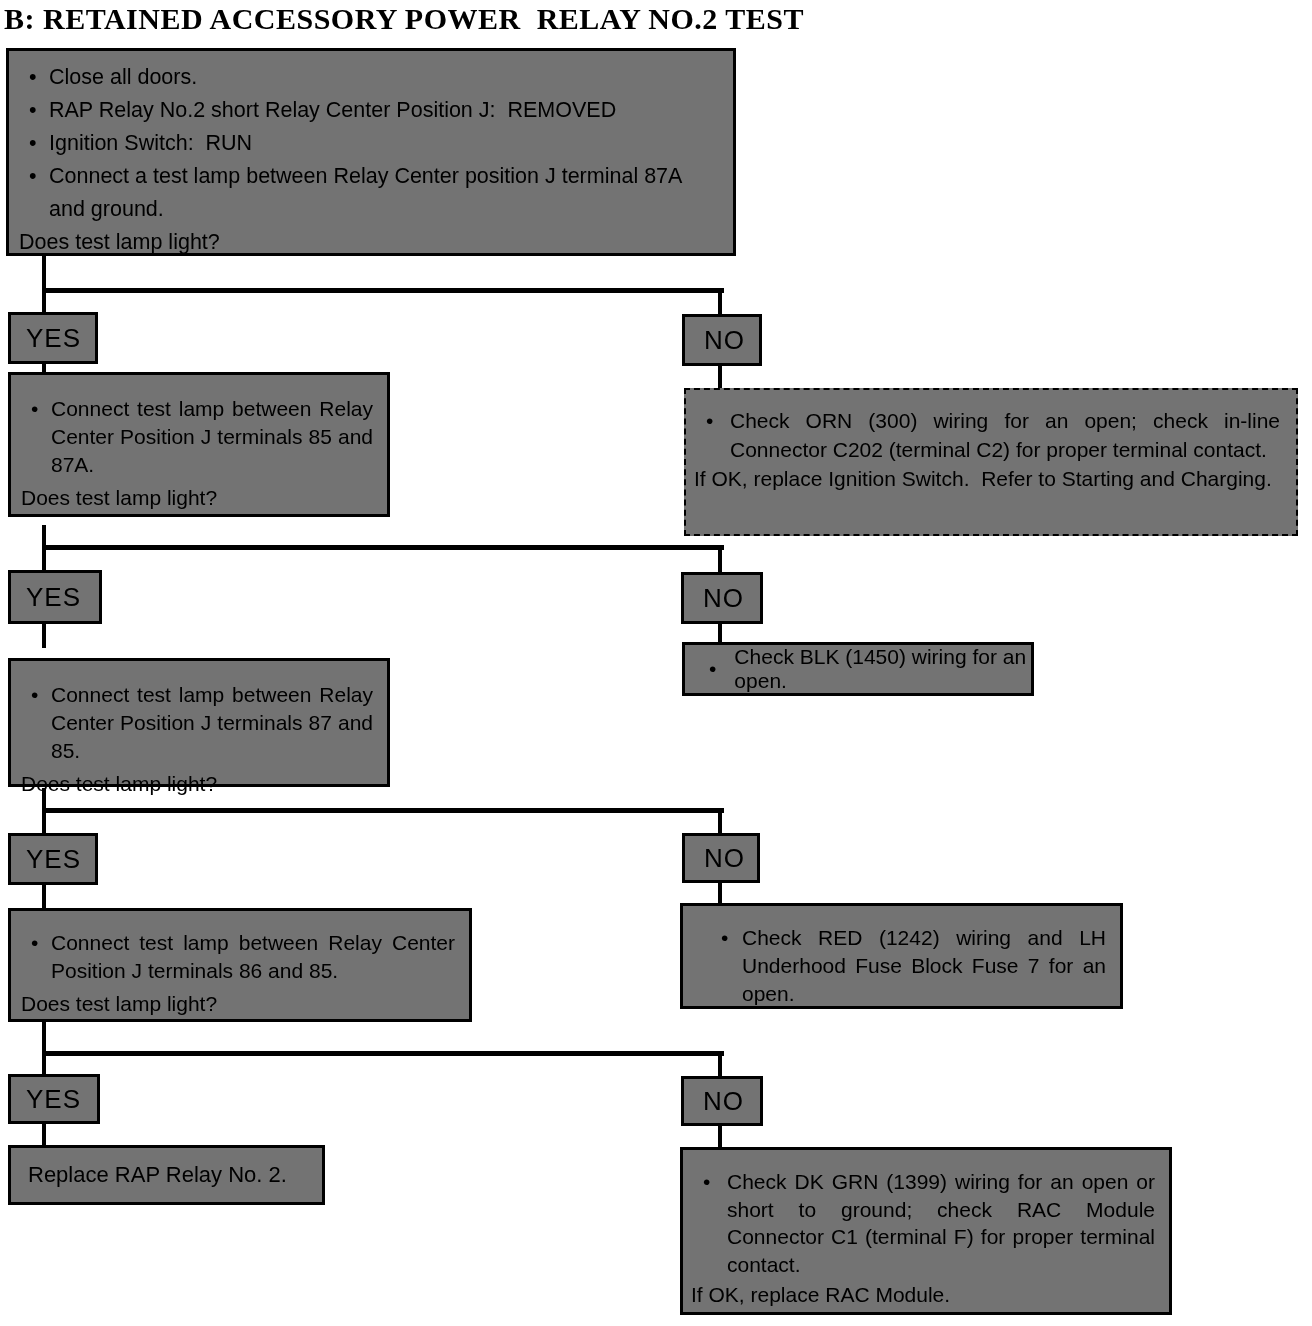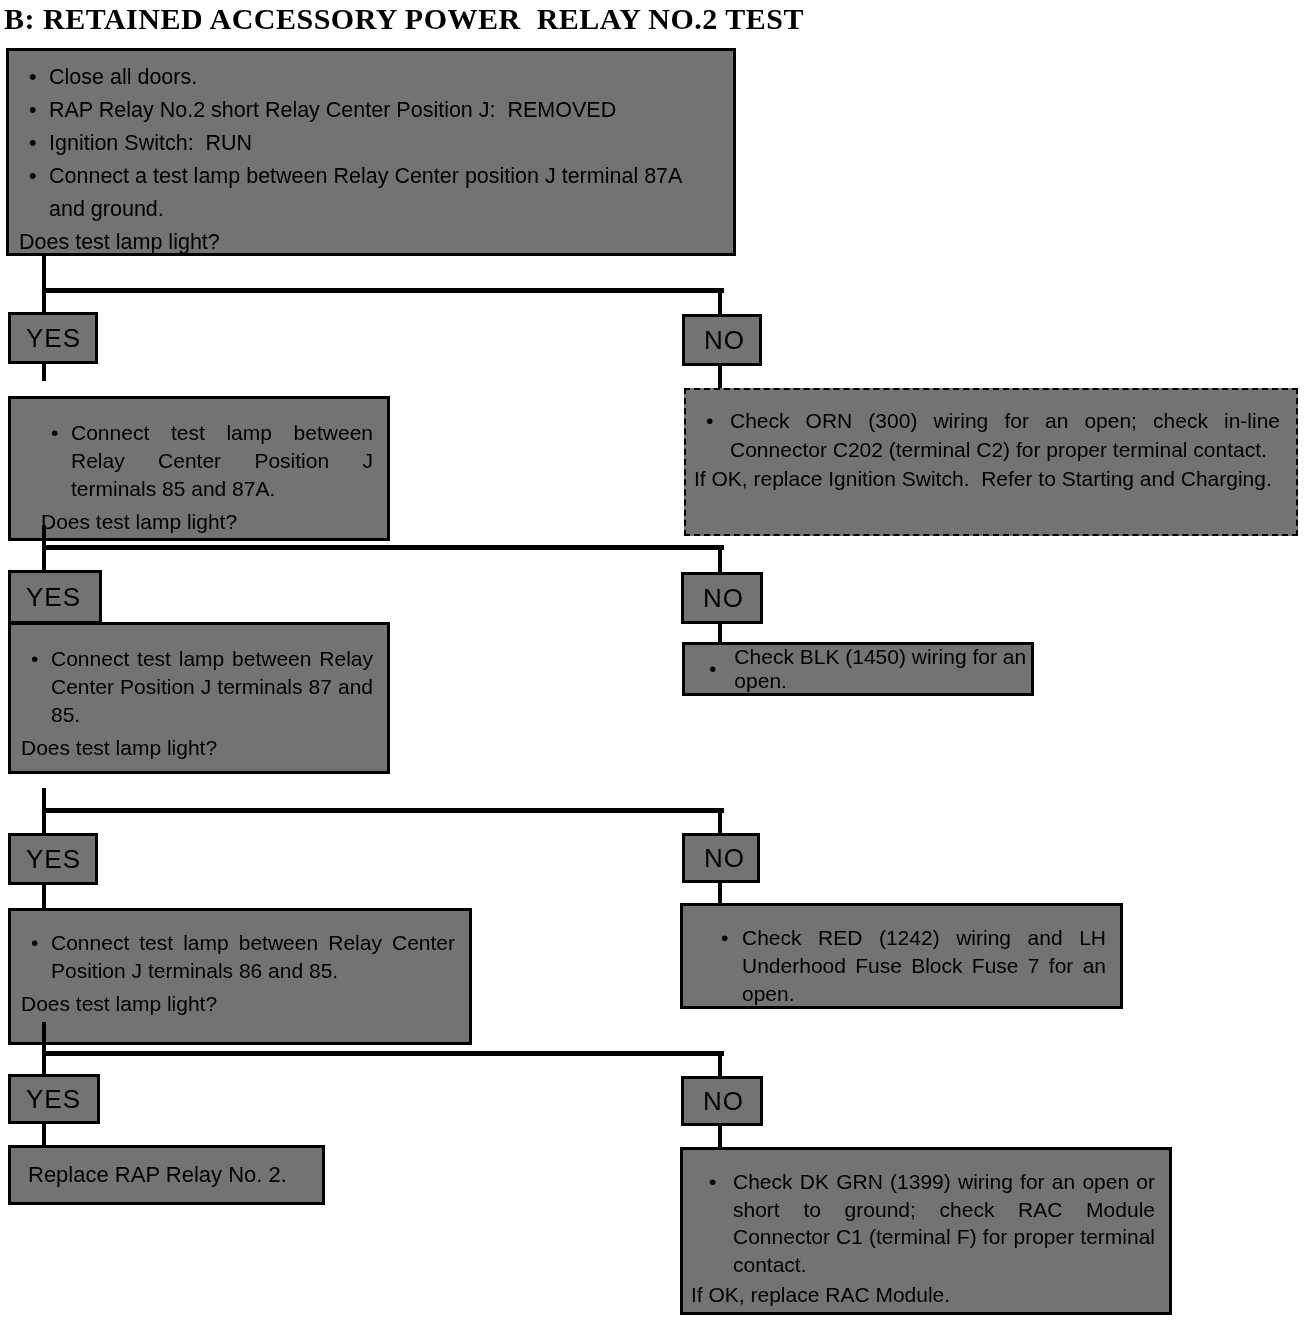--- a/index.html
+++ b/index.html
@@ -64,21 +64,21 @@
   <div class="box label-box" style="left:8px; top:312px; width:90px; height:52px; padding-left:15px;">
       <span>YES</span>
     </div>
   <div class="box label-box" style="left:682px; top:314px; width:80px; height:52px; padding-left:19px;">
       <span>NO</span>
     </div>
 
   <div class="line" style="left:42px; top:364px; width:4px; height:17px;"></div>
   <div class="line" style="left:718px; top:366px; width:4px; height:24px;"></div>
 
-  <div class="box" style="left:8px; top:396px; width:382px; height:145px;padding-left:20px;">
+  <div class="box" style="left:8px; top:372px; width:382px; height:145px;">
     <div class="content" style="padding-top:20px;">
       <div class="b-item justify"><span class="dot"></span><span>Connect test lamp between Relay Center Position J terminals 85 and 87A.</span></div>
       <div class="question">Does test lamp light?</div>
     </div>
   </div>
 
   <div class="box dashed" style="left:684px; top:388px; width:614px; height:148px;">
     <div class="content" style="padding-top:16px; line-height:29px;">
       <div class="b-item justify" style="padding-left:44px; padding-right:16px;"><span class="dot"></span><span>Check ORN (300) wiring for an open; check in-line Connector C202 (terminal C2) for proper terminal contact.</span></div>
       <div class="footer pw">If OK, replace Ignition Switch.  Refer to Starting and Charging.</div>
@@ -93,21 +93,21 @@
   <div class="box label-box" style="left:8px; top:570px; width:94px; height:54px; padding-left:15px;">
       <span>YES</span>
     </div>
   <div class="box label-box" style="left:681px; top:572px; width:82px; height:52px; padding-left:19px;">
       <span>NO</span>
     </div>
 
   <div class="line" style="left:42px; top:624px; width:4px; height:24px;"></div>
   <div class="line" style="left:718px; top:624px; width:4px; height:20px;"></div>
 
-  <div class="box" style="left:8px; top:622px; width:382px; height:152px;">
+  <div class="box" style="left:8px; top:658px; width:382px; height:129px;">
     <div class="content" style="padding-top:20px;">
       <div class="b-item justify"><span class="dot"></span><span>Connect test lamp between Relay Center Position J terminals 87 and 85.</span></div>
       <div class="question">Does test lamp light?</div>
     </div>
   </div>
 
   <div class="box single-line" style="left:682px; top:642px; width:352px; height:54px; font-size:21px;">
     <span class="dot"></span>
     <span>Check BLK (1450) wiring for an open.</span>
   </div>
@@ -120,21 +120,21 @@
   <div class="box label-box" style="left:8px; top:833px; width:90px; height:52px; padding-left:15px;">
       <span>YES</span>
     </div>
   <div class="box label-box" style="left:682px; top:833px; width:78px; height:50px; padding-left:19px;">
       <span>NO</span>
     </div>
 
   <div class="line" style="left:42px; top:885px; width:4px; height:24px;"></div>
   <div class="line" style="left:718px; top:883px; width:4px; height:22px;"></div>
 
-  <div class="box" style="left:8px; top:908px; width:464px; height:137px;">
+  <div class="box" style="left:8px; top:908px; width:464px; height:114px;">
     <div class="content" style="padding-top:18px;">
       <div class="b-item justify"><span class="dot"></span><span>Connect test lamp between Relay Center Position J terminals 86 and 85.</span></div>
       <div class="question">Does test lamp light?</div>
     </div>
   </div>
 
   <div class="box" style="left:680px; top:903px; width:443px; height:106px;">
     <div class="content" style="padding-top:18px;">
       <div class="b-item justify" style="padding-left:41px;margin-left:18px;"><span class="dot"></span><span>Check RED (1242) wiring and LH Underhood Fuse Block Fuse 7 for an open.</span></div>
     </div>
@@ -154,18 +154,18 @@
 
   <div class="line" style="left:42px; top:1124px; width:4px; height:23px;"></div>
   <div class="line" style="left:718px; top:1126px; width:4px; height:22px;"></div>
 
   <div class="box result-box" style="left:8px; top:1145px; width:317px; height:60px; padding-left:17px;">
     <span>Replace RAP Relay No. 2.</span>
   </div>
 
   <div class="box" style="left:680px; top:1147px; width:492px; height:168px;">
     <div class="content" style="padding-top:18px; line-height:27.5px;">
-      <div class="b-item justify" style="padding-left:44px;margin-left:6px;"><span class="dot"></span><span>Check DK GRN (1399) wiring for an open or short to ground; check RAC Module Connector C1 (terminal F) for proper terminal contact.</span></div>
+      <div class="b-item justify" style="padding-left:44px;"><span class="dot"></span><span>Check DK GRN (1399) wiring for an open or short to ground; check RAC Module Connector C1 (terminal F) for proper terminal contact.</span></div>
       <div class="footer pw" style="margin-top:4px;">If OK, replace RAC Module.</div>
     </div>
   </div>
 
 </div>
 
 </body></html>

